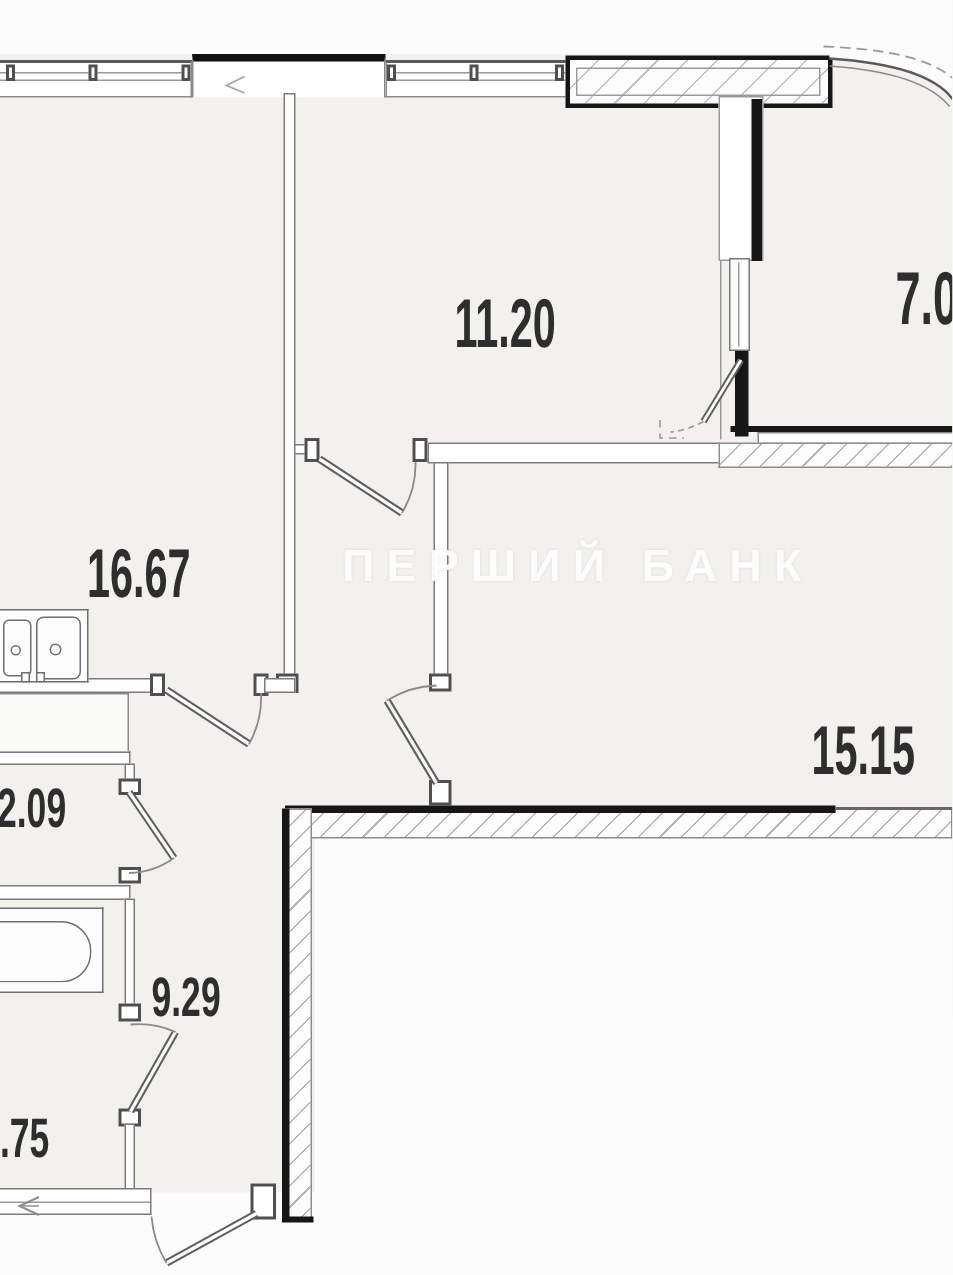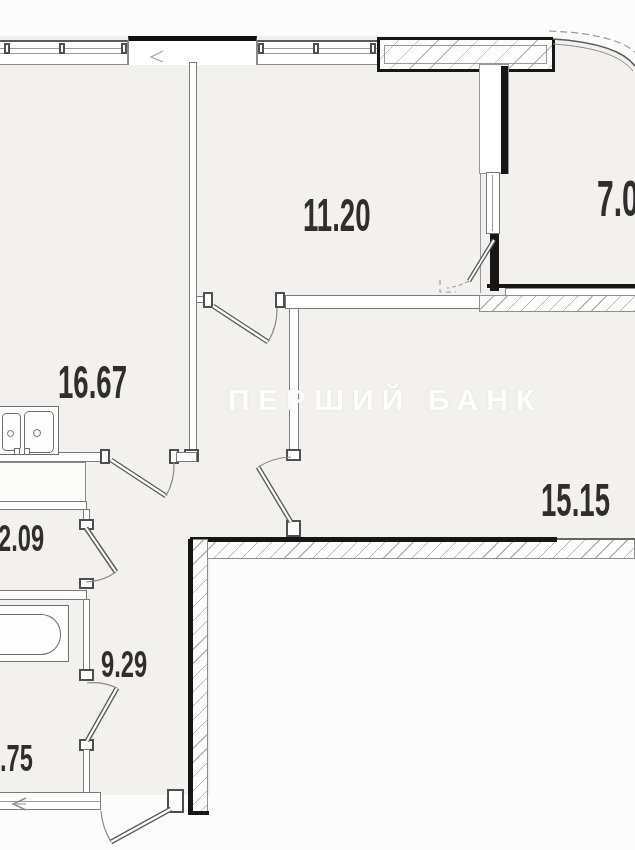--- a/index.html
+++ b/index.html
@@ -184,15 +184,15 @@
   </svg>
 
   <div class="lbl lbl-big" style="left:303px;top:188px;">11.20</div>
   <div class="lbl lbl-xl" style="left:597px;top:170px;">7.0</div>
   <div class="lbl lbl-big" style="left:58px;top:355px;">16.67</div>
   <div class="lbl lbl-big" style="left:541px;top:473px;">15.15</div>
   <div class="lbl lbl-sm" style="left:-2px;top:518px;">2.09</div>
   <div class="lbl lbl-sm" style="left:101px;top:644px;">9.29</div>
   <div class="lbl lbl-sm" style="left:0px;top:738px;">.75</div>
 
-  <div class="wm" style="left:228px;top:383px;">ПЕРШИЙ БАНК</div>
+  <div class="wm" style="left:228px;top:361px;">ПЕРШИЙ БАНК</div>
 
 </div>
 
 </body></html>

